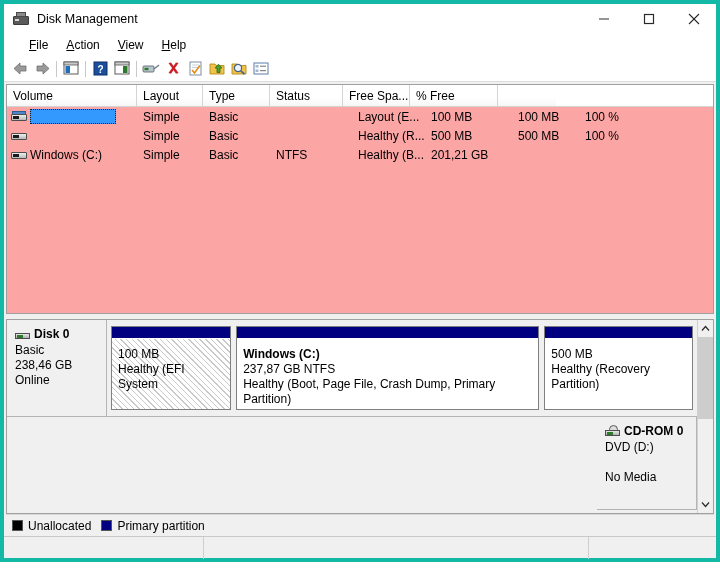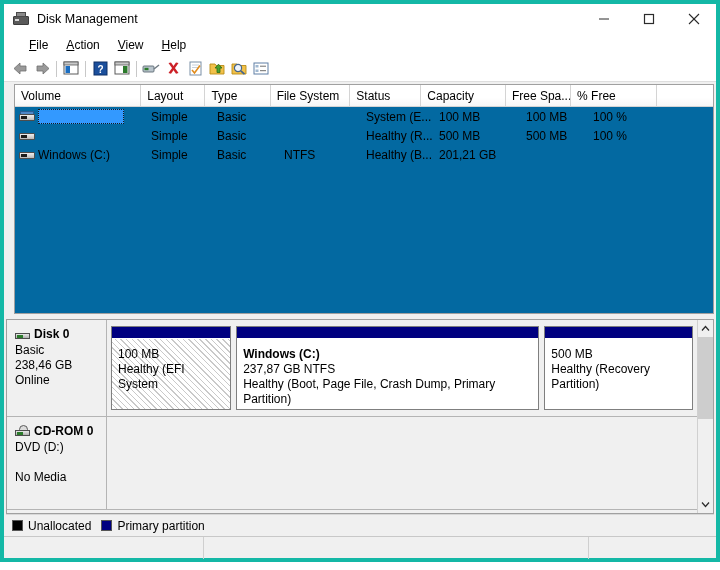--- a/index.html
+++ b/index.html
@@ -135,27 +135,26 @@
     padding: 2px 2px 0 2px;
     box-sizing: border-box;
     display: flex;
     flex-direction: column;
     min-height: 0;
   }
 
   
   .listpane {
     height: 230px;
-    background: #0369a1;
+    background: #fca5a5;
     border: 1px solid #a0a0a0;
     box-sizing: border-box;
     flex: none;
     overflow: hidden;
     position: relative;
-    margin-left: 8px;
   }
   .list-header {
     display: flex;
     height: 21px;
     background: #ffffff;
     border-bottom: 1px solid #d4d4d4;
   }
   .hcell {
     border-right: 1px solid #d4d4d4;
     box-sizing: border-box;
@@ -240,20 +239,21 @@
     display: flex;
     position: relative;
     overflow: hidden;
   }
   .disk-scrollarea {
     flex: 1 1 auto;
     display: flex;
     flex-direction: column;
     background: #f0f0f0;
     min-width: 0;
+    align-items: flex-end;
   }
   .disk-row {
     display: flex;
     border-bottom: 1px solid #b4b4b4;
     background: #f0f0f0;
   }
   .disk-row.disk0 { height: 96px; }
   .disk-row.cdrom { height: 92px; }
   .disk-info {
     width: 100px;
@@ -534,41 +534,39 @@
     </div>
   </div>
 
   <div class="content">
 
     <div class="listpane">
       <div class="list-header">
         <div class="hcell" style="width:130px">Volume</div>
         <div class="hcell" style="width:66px">Layout</div>
         <div class="hcell" style="width:67px">Type</div>
-        <div class="hcell" style="width:82px">File System</div>
         <div class="hcell" style="width:73px">Status</div>
-        <div class="hcell" style="width:87px">Capacity</div>
         <div class="hcell" style="width:67px">Free Spa...</div>
         <div class="hcell" style="width:88px">% Free</div>
         <div class="hcell" style="width:58px;border-right:none"></div>
       </div>
 
       <div class="row">
         <div class="cell vol-cell" style="width:130px">
           <span class="vol-icon efi">
             <span class="cap"></span>
               <span class="body"></span>
               <span class="scr"></span>
           </span>
           <span class="vol-name-sel"></span>
         </div>
         <div class="cell" style="width:66px">Simple</div>
         <div class="cell" style="width:67px">Basic</div>
         <div class="cell" style="width:82px"></div>
-        <div class="cell" style="width:73px">System (E...</div>
+        <div class="cell" style="width:73px">Layout (E...</div>
         <div class="cell" style="width:87px">100 MB</div>
         <div class="cell" style="width:67px">100 MB</div>
         <div class="cell" style="width:88px">100 %</div>
       </div>
 
       <div class="row">
         <div class="cell vol-cell" style="width:130px">
           <span class="vol-icon">
             <span class="body"></span>
               <span class="scr"></span>

